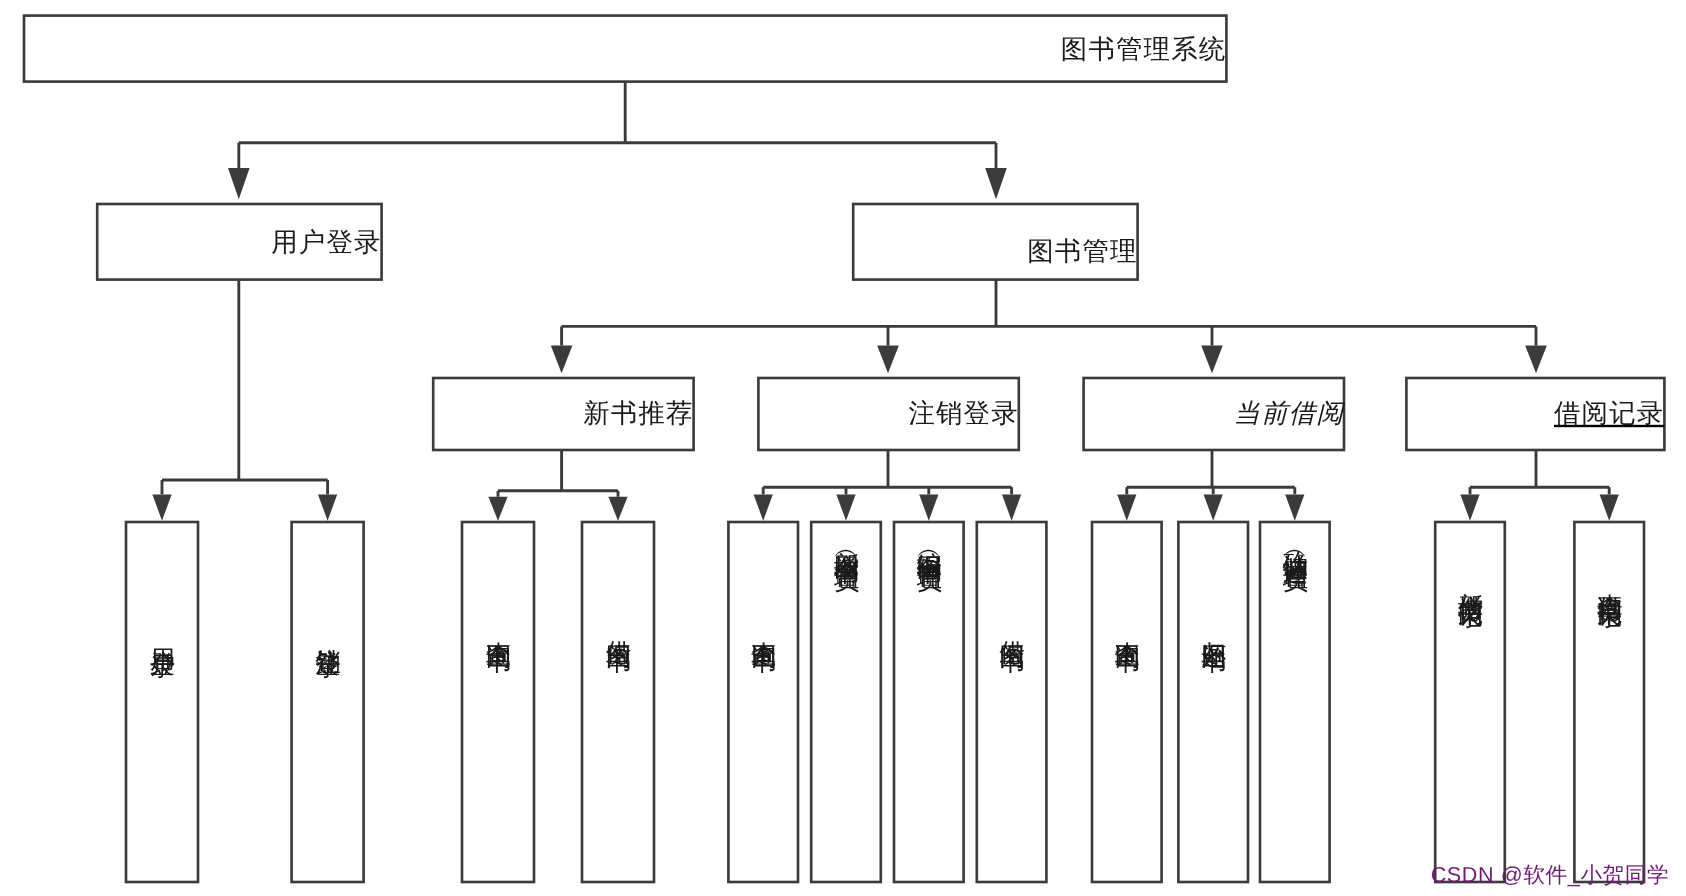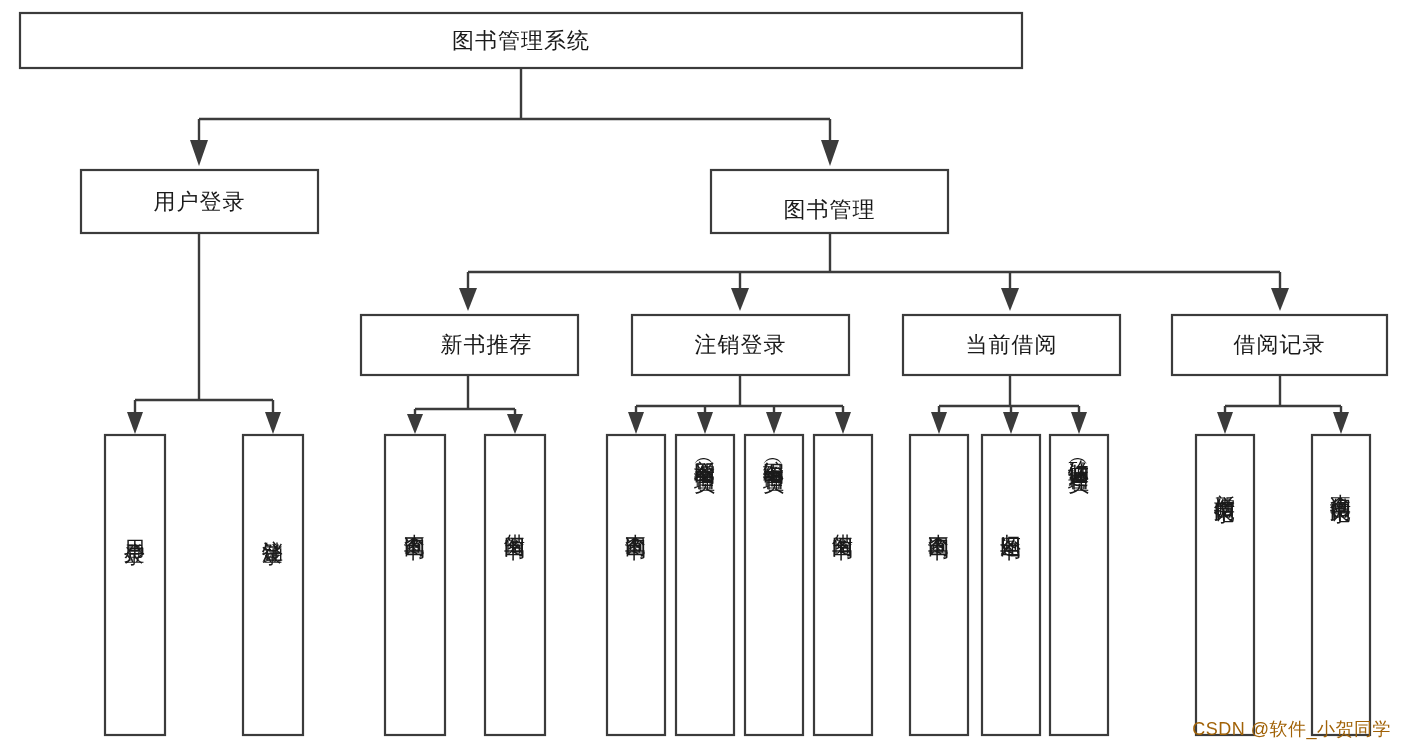--- a/index.html
+++ b/index.html
@@ -55,37 +55,37 @@
     font-size: 21px;
     line-height: 1.0;
     color: #1a1a1a;
     letter-spacing: 2px;
     white-space: nowrap;
   }
   .hlabel-wrap {
     position: absolute;
     display: flex;
     align-items: center;
-    justify-content: center;
+    justify-content: flex-end;
     pointer-events: none;
   }
   .hlabel-text {
     font-family: "Liberation Sans", "DejaVu Sans", sans-serif;
     font-size: 22px;
     color: #1a1a1a;
     letter-spacing: 1px;
     white-space: nowrap;
   }
   #watermark {
     position: absolute;
     right: 14px;
     bottom: 6px;
     font-family: "Liberation Sans", "DejaVu Sans", sans-serif;
     font-size: 18px;
-    color: #a16207;
+    color: #701a75;
     letter-spacing: 0.5px;
     white-space: nowrap;
     pointer-events: none;
   }
 </style>
 </head>
 <body>
 
 <div id="diagram-root">
 
@@ -201,30 +201,30 @@
     <span class="hlabel-text">图书管理系统</span>
   </div>
 
   <div class="hlabel-wrap" style="left:81px; top:170px; width:237px; height:63px;">
     <span class="hlabel-text">用户登录</span>
   </div>
   <div class="hlabel-wrap" style="left:711px; top:170px; width:237px; height:79px;">
     <span class="hlabel-text">图书管理</span>
   </div>
 
-  <div class="hlabel-wrap" style="left:361px; top:315px; width:217px; height:60px;margin-left:17px;">
+  <div class="hlabel-wrap" style="left:361px; top:315px; width:217px; height:60px;">
     <span class="hlabel-text">新书推荐</span>
   </div>
   <div class="hlabel-wrap" style="left:632px; top:315px; width:217px; height:60px;">
     <span class="hlabel-text">注销登录</span>
   </div>
-  <div class="hlabel-wrap" style="left:903px; top:315px; width:217px; height:60px;">
+  <div class="hlabel-wrap" style="left:903px; top:315px; width:217px; height:60px;font-style:italic;">
     <span class="hlabel-text">当前借阅</span>
   </div>
-  <div class="hlabel-wrap" style="left:1172px; top:315px; width:215px; height:60px;">
+  <div class="hlabel-wrap" style="left:1172px; top:315px; width:215px; height:60px;text-decoration:underline;">
     <span class="hlabel-text">借阅记录</span>
   </div>
 
   <div class="vlabel-wrap" style="left:105px; top:435px; width:60px; height:300px;">
     <span class="vlabel-text" style="margin-top:88px;">用户登录</span>
   </div>
   <div class="vlabel-wrap" style="left:243px; top:435px; width:60px; height:300px;">
     <span class="vlabel-text" style="margin-top:88px;">注销登录</span>
   </div>
   <div class="vlabel-wrap" style="left:385px; top:435px; width:60px; height:300px;">

